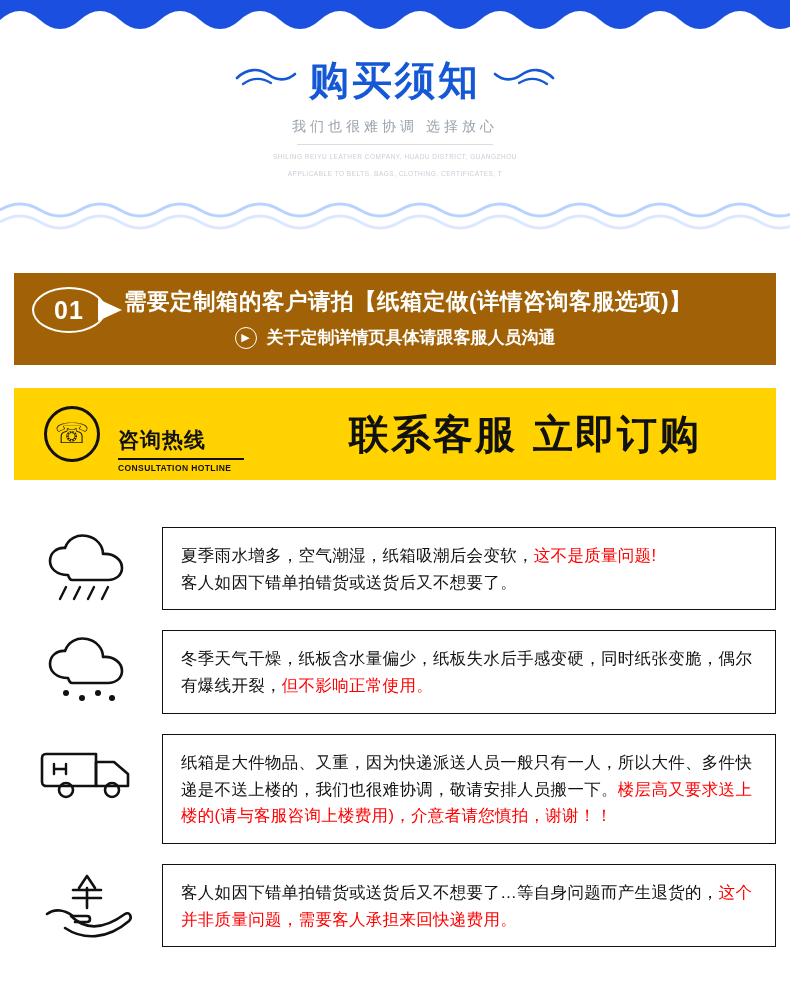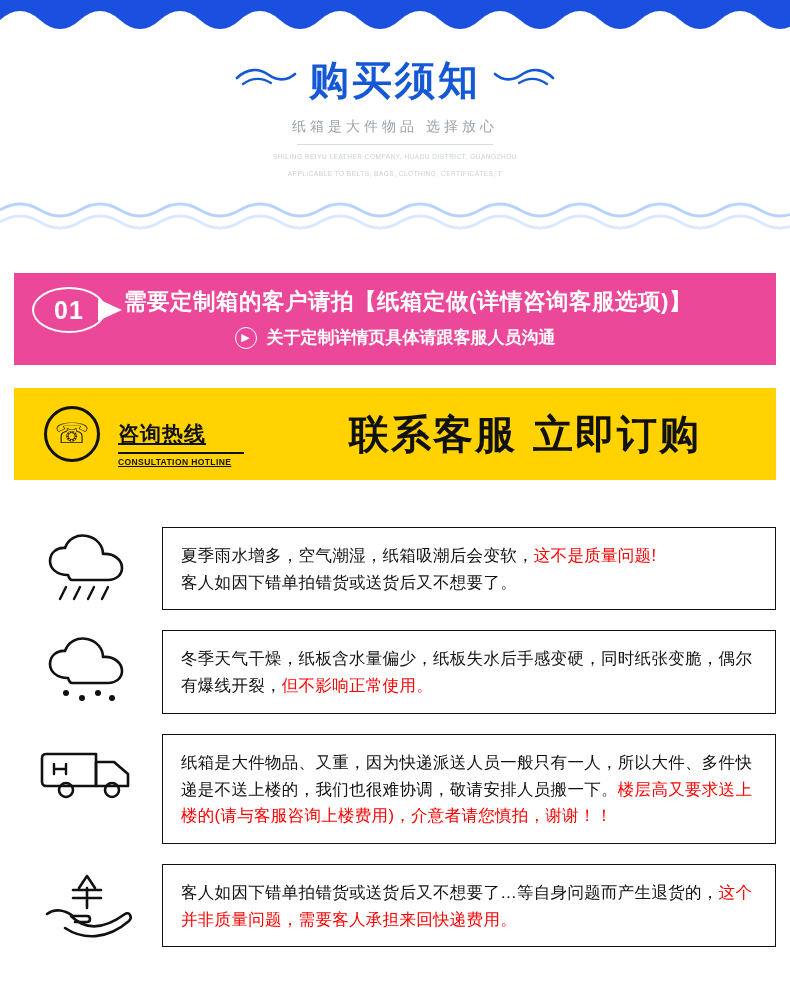--- a/index.html
+++ b/index.html
@@ -82,21 +82,21 @@
     overflow: hidden;
   }
 
   
   .blue-banner {
     position: absolute;
     top: 273px;
     left: 14px;
     width: 762px;
     height: 92px;
-    background: #ec4899;
+    background: #a16207;
     color: #ffffff;
   }
   .bb-number {
     position: absolute;
     left: 18px;
     top: 14px;
     width: 92px;
     height: 46px;
   }
   .bb-number .ellipse {
@@ -173,23 +173,22 @@
     width: 56px; height: 56px;
     border: 3px solid #111111;
     border-radius: 50%;
     display: flex; align-items: center; justify-content: center;
     font-size: 28px;
     line-height: 1;
   }
   .hotline-block {
     position: absolute;
     left: 104px;
-    top: 32px;
+    top: 38px;
     width: 160px;
-    text-decoration: underline;
   }
   .hotline-cn {
     font-size: 21px;
     font-weight: bold;
     letter-spacing: 1px;
   }
   .hotline-rule {
     margin-top: 4px;
     width: 126px;
     height: 1.5px;
@@ -268,21 +267,21 @@
       </svg>
     </span>
     <span class="main-title">购买须知</span>
     <span class="swirl">
       <svg width="62" height="26" viewBox="0 0 62 26" xmlns="http://www.w3.org/2000/svg">
         <path d="M60,13 C50,3 38,3 28,10 C20,16 10,16 2,9" stroke="#1558d6" stroke-width="2.6" fill="none" stroke-linecap="round"></path>
         <path d="M54,19 C44,12 34,13 26,18" stroke="#1558d6" stroke-width="2.2" fill="none" stroke-linecap="round"></path>
       </svg>
     </span>
   </div>
-  <div class="sub-title">纸箱是大件物品  选择放心</div>
+  <div class="sub-title">我们也很难协调  选择放心</div>
   <div class="sub-rule"></div>
   <div class="eng-line">SHILING REIYU LEATHER COMPANY, HUADU DISTRICT, GUANGZHOU</div>
   <div class="eng-line">APPLICABLE TO BELTS, BAGS, CLOTHING, CERTIFICATES, T</div>
 </div>
 
 <div class="wave-mid">
   <svg width="790" height="34" viewBox="0 0 790 34" xmlns="http://www.w3.org/2000/svg">
     <path d="M0,14 Q20,2 40,14 T80,14 T120,14 T160,14 T200,14 T240,14 T280,14 T320,14 T360,14 T400,14 T440,14 T480,14 T520,14 T560,14 T600,14 T640,14 T680,14 T720,14 T760,14 T800,14" stroke="#b8d3ff" stroke-width="3" fill="none"></path>
     <path d="M0,26 Q20,14 40,26 T80,26 T120,26 T160,26 T200,26 T240,26 T280,26 T320,26 T360,26 T400,26 T440,26 T480,26 T520,26 T560,26 T600,26 T640,26 T680,26 T720,26 T760,26 T800,26" stroke="#dbe8ff" stroke-width="3" fill="none"></path>
   </svg>

